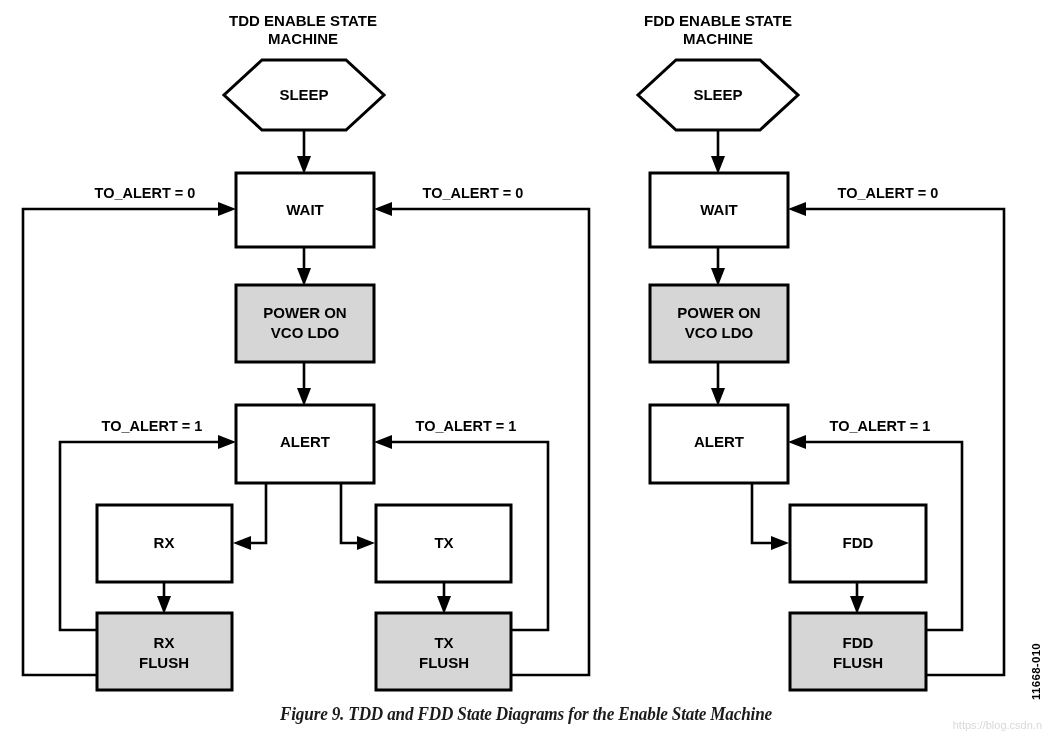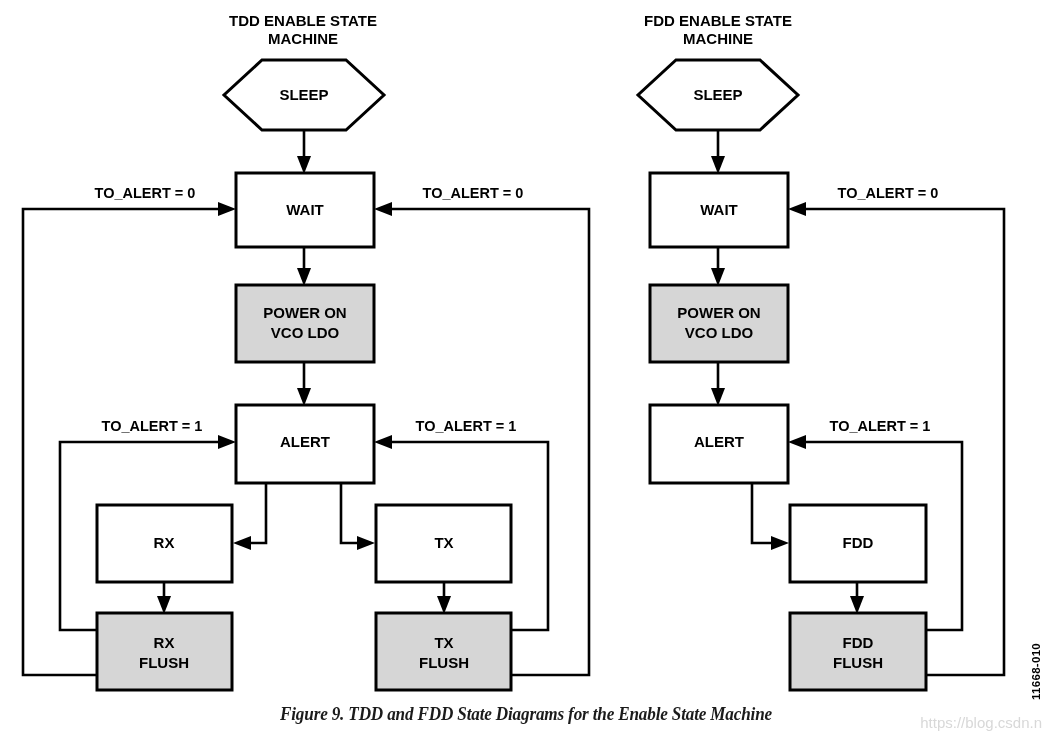--- a/index.html
+++ b/index.html
@@ -100,21 +100,21 @@
     writing-mode: vertical-rl;
     transform: rotate(180deg);
     letter-spacing: 0.3px;
     line-height: 14px;
   }
   .watermark {
     position: absolute;
     right: 6px;
     bottom: 4px;
     font-family: "Liberation Sans", sans-serif;
-    font-size: 15px;
+    font-size: 11px;
     color: #d8d8d8;
     white-space: nowrap;
     user-select: none;
   }
 </style>
 </head>
 <body>
 
 <div id="figure-root">
 

